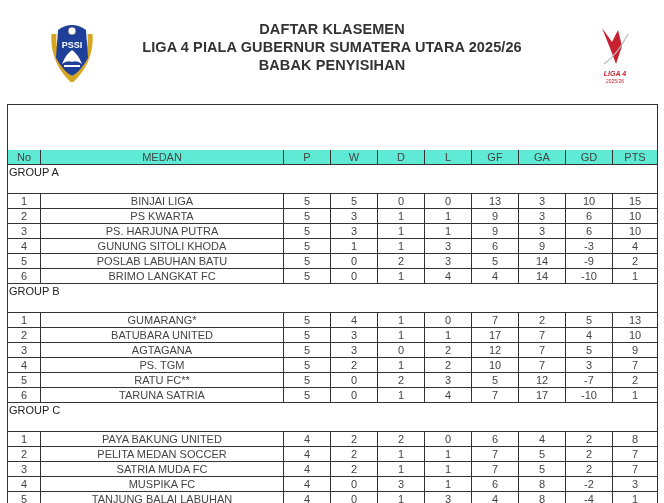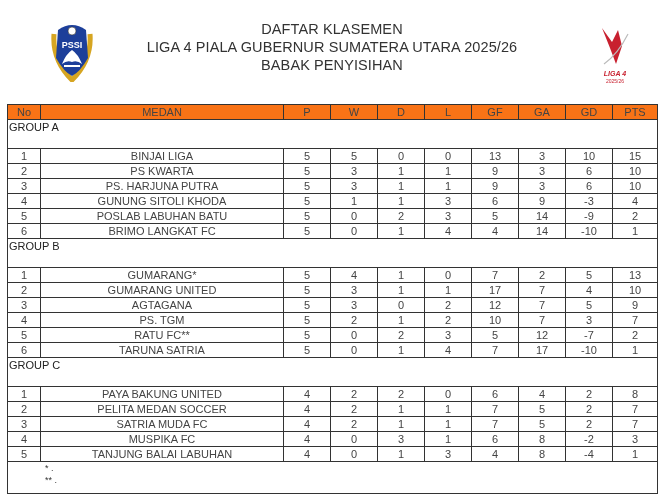--- a/index.html
+++ b/index.html
@@ -1,25 +1,25 @@
 <!DOCTYPE html>
 <html><head>
 <meta charset="utf-8">
 <style>
   html, body { margin:0; padding:0; background:#ffffff; }
   body { width:664px; height:503px; position:relative; overflow:hidden;
          font-family:"Liberation Sans", sans-serif; color:#222; }
   .header { position:absolute; left:0; top:0; width:664px; height:100px; }
   .title-block { position:absolute; left:120px; width:424px; top:20px; text-align:center;
-                 font-weight:normal; color:#333; font-size:14.5px; line-height:18px; letter-spacing:0.1px; }
+                 font-weight:bold; color:#333; font-size:14.5px; line-height:18px; letter-spacing:0.1px; }
   .logo-left { position:absolute; left:50px; top:20px; width:44px; height:62px; }
   .logo-right { position:absolute; left:598px; top:24px; width:34px; height:62px; }
   .tbl { position:absolute; left:7px; top:104px; width:651px; border:1.5px solid #333; box-sizing:border-box; }
   .row { display:flex; height:15px; border-bottom:1px solid #333; box-sizing:border-box; }
-  .row.hdr { background:#f97316; }
+  .row.hdr { background:#5eead4;margin-top:45px; }
   .cell { box-sizing:border-box; border-right:1px solid #333; font-size:11px; line-height:14px;
           text-align:center; color:#444; white-space:nowrap; overflow:hidden; }
   .cell:last-child { border-right:none; }
   .c-no { width:33px; } .c-klub { width:243px; }
   .c-n { width:47px; }
   .c-pts { flex:1; }
   .group-label { height:29px; border-bottom:1px solid #333; box-sizing:border-box; padding-left:1px;
                  font-weight:normal; font-size:11px; line-height:15px; color:#222; }
   .footnote { height:31px; box-sizing:border-box; padding-left:37px; font-size:9px; line-height:12px; color:#333; }
 </style>
@@ -147,21 +147,21 @@
         <div class="cell c-n">4</div>
         <div class="cell c-n">1</div>
         <div class="cell c-n">0</div>
         <div class="cell c-n">7</div>
         <div class="cell c-n">2</div>
         <div class="cell c-n">5</div>
         <div class="cell c-pts">13</div>
       </div>
       <div class="row">
         <div class="cell c-no">2</div>
-        <div class="cell c-klub">GUMARANG UNITED</div>
+        <div class="cell c-klub">BATUBARA UNITED</div>
         <div class="cell c-n">5</div>
         <div class="cell c-n">3</div>
         <div class="cell c-n">1</div>
         <div class="cell c-n">1</div>
         <div class="cell c-n">17</div>
         <div class="cell c-n">7</div>
         <div class="cell c-n">4</div>
         <div class="cell c-pts">10</div>
       </div>
       <div class="row">

